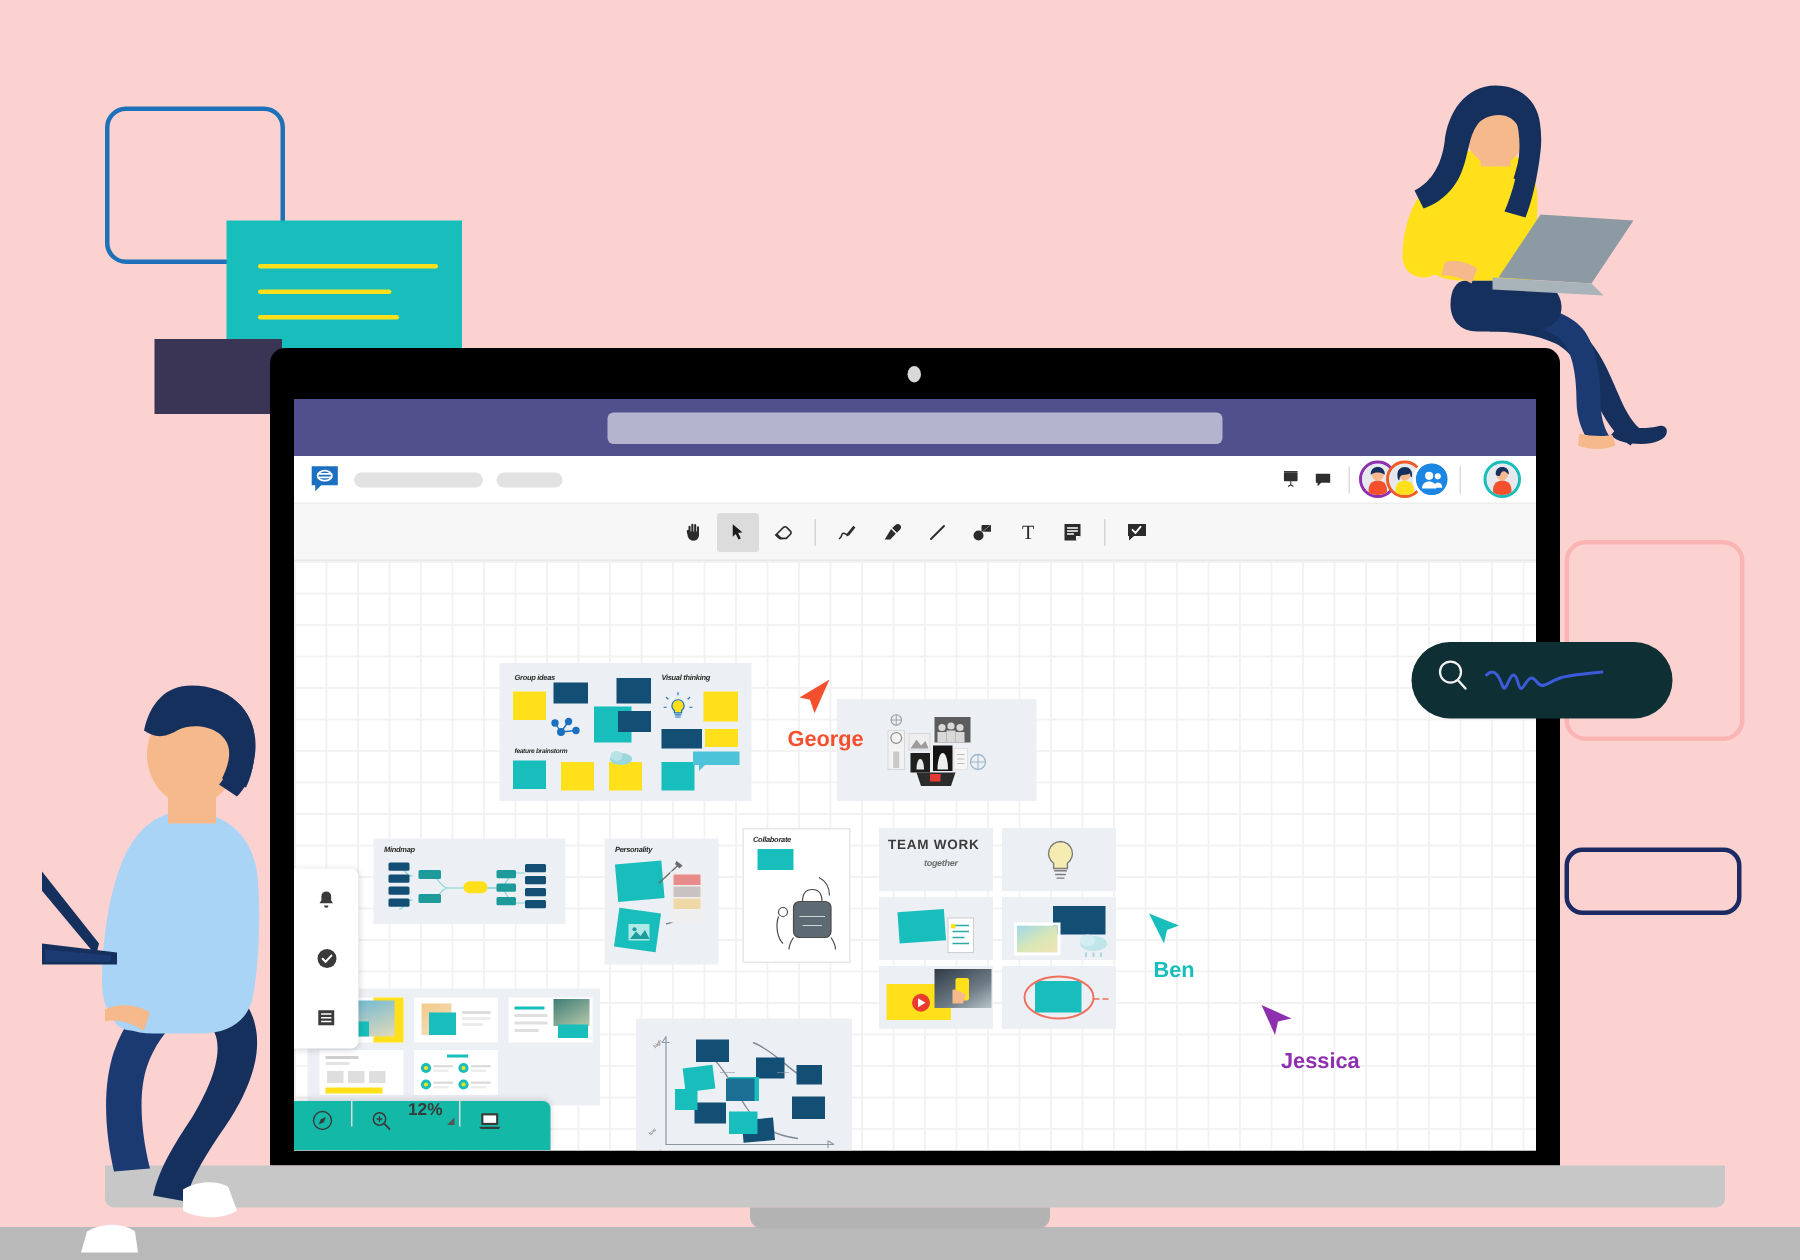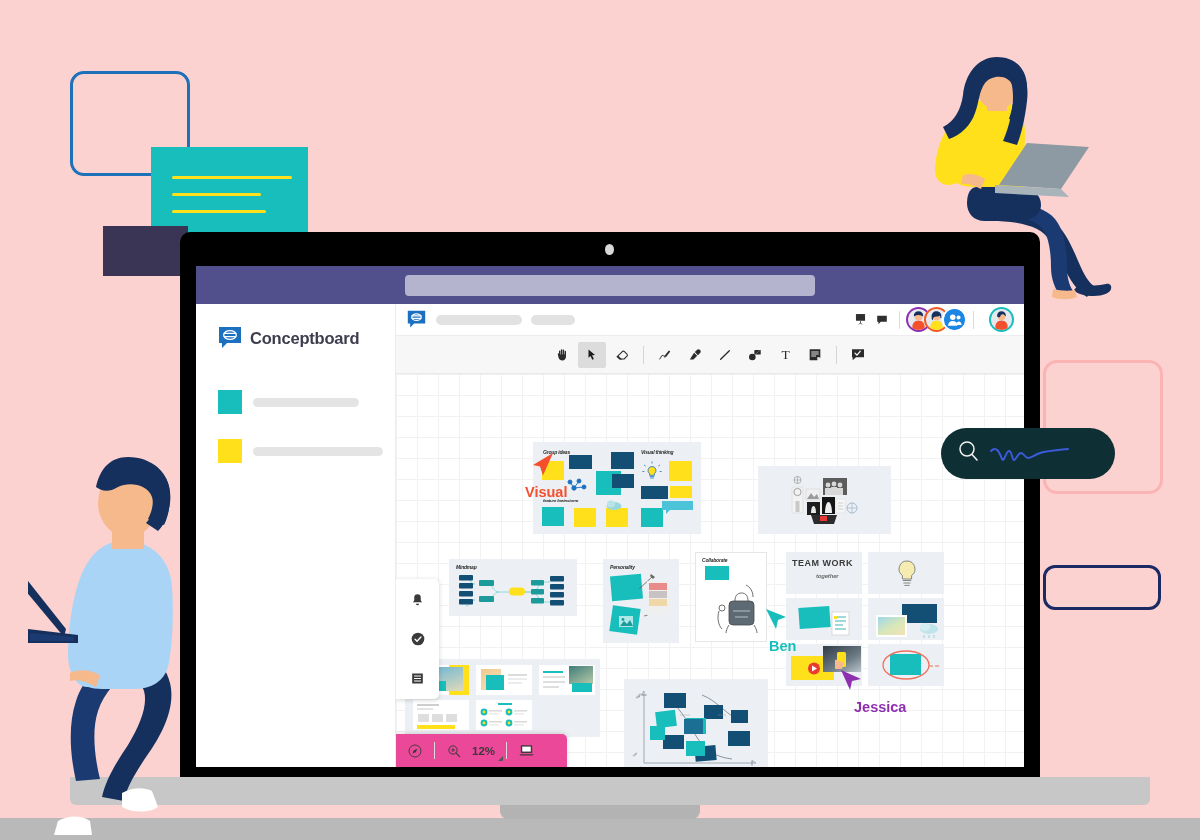--- a/index.html
+++ b/index.html
@@ -155,21 +155,21 @@
     background:#fff; border-radius:0 5px 5px 0;
     box-shadow:0 1px 5px rgba(0,0,0,.18);
     padding:11px 0 11px 0; display:flex; flex-direction:column;
     align-items:center; gap:19px; z-index:6;
   }
   .lp-icon { width:20px; height:20px; display:flex; align-items:center; justify-content:center; color:#3a3a3a; }
 
   
   #zoom-bar {
     position:absolute; left:0; bottom:0; height:33px; width:171px;
-    background:#ec4899; display:flex; align-items:center;
+    background:#14b8a6; display:flex; align-items:flex-start;
     box-shadow:0 -1px 5px rgba(0,0,0,.13);
     border-radius:0 5px 0 0; z-index:6; padding:0 4px;
   }
   .zb-btn { width:30px; height:26px; display:flex; align-items:center; justify-content:center; color:#3a3a3a; }
   .zb-div { width:1px; height:17px; background:#dadada; margin:0 4px; }
   #zoom-level { font-size:11.5px; color:#3a3a3a; font-weight:700; position:relative; padding:0 7px 0 3px; }
   #zoom-caret {
     position:absolute; right:-1px; bottom:-4px; width:0; height:0;
     border-left:5px solid transparent; border-bottom:5px solid #555;
   }
@@ -220,45 +220,20 @@
     <div id="laptop-notch"></div>
 
     <div id="laptop-screen">
 
       <div id="browser-bar">
         <div id="url-field" placeholder=""></div>
       </div>
 
       <div id="app">
 
-        <aside id="sidebar">
-          <div id="brand">
-            <span id="brand-logo">
-              <svg viewBox="0 0 24 24" width="24" height="24">
-                <path d="M1 1h22v16H9l-5 5v-5H1z" fill="#1b70c0"></path>
-                <g fill="none" stroke="#fff" stroke-width="1.3" stroke-linecap="round">
-                  <ellipse cx="12" cy="9" rx="6.3" ry="4.4"></ellipse>
-                  <path d="M6.2 7.4h11.6M6.2 10.6h11.6"></path>
-                </g>
-              </svg>
-            </span>
-            <span id="brand-name">Conceptboard</span>
-          </div>
-
-          <div id="sidebar-items">
-            <div class="sidebar-item">
-              <span class="sw teal"></span>
-              <span class="skel" style="width:106px"></span>
-            </div>
-            <div class="sidebar-item">
-              <span class="sw yellow"></span>
-              <span class="skel" style="width:130px"></span>
-            </div>
-          </div>
-        </aside>
 
         <section id="main">
 
           <header id="app-header">
             <span id="app-logo">
               <svg viewBox="0 0 24 24" width="19" height="19">
                 <path d="M1 1h22v16H9l-5 5v-5H1z" fill="#1b70c0"></path>
                 <g fill="none" stroke="#fff" stroke-width="1.5" stroke-linecap="round">
                   <ellipse cx="12" cy="9" rx="6" ry="4.2"></ellipse>
                   <path d="M6.4 7.5h11.2M6.4 10.5h11.2"></path>
@@ -741,21 +716,21 @@
           </div>
         </section>
       </div>
     </div>
   </div>
 
   <div class="cursor-label" id="cursor-jessica">
     <svg width="34" height="34" viewBox="0 0 34 34">
       <path d="M28 6L8 18l7 1.5 3 9z" fill="#f4502d"></path>
     </svg>
-    <div class="name">Visual</div>
+    <div class="name">George</div>
   </div>
   <div class="cursor-label" id="cursor-ben">
     <svg width="30" height="28" viewBox="0 0 30 28">
       <path d="M3 2l20 8-8 3-2 9z" fill="#17bebb"></path>
     </svg>
     <div class="name">Ben</div>
   </div>
   <div class="cursor-label" id="cursor-george">
     <svg width="30" height="28" viewBox="0 0 30 28">
       <path d="M3 2l20 9-9 2-2 9z" fill="#8e2fb0"></path>

